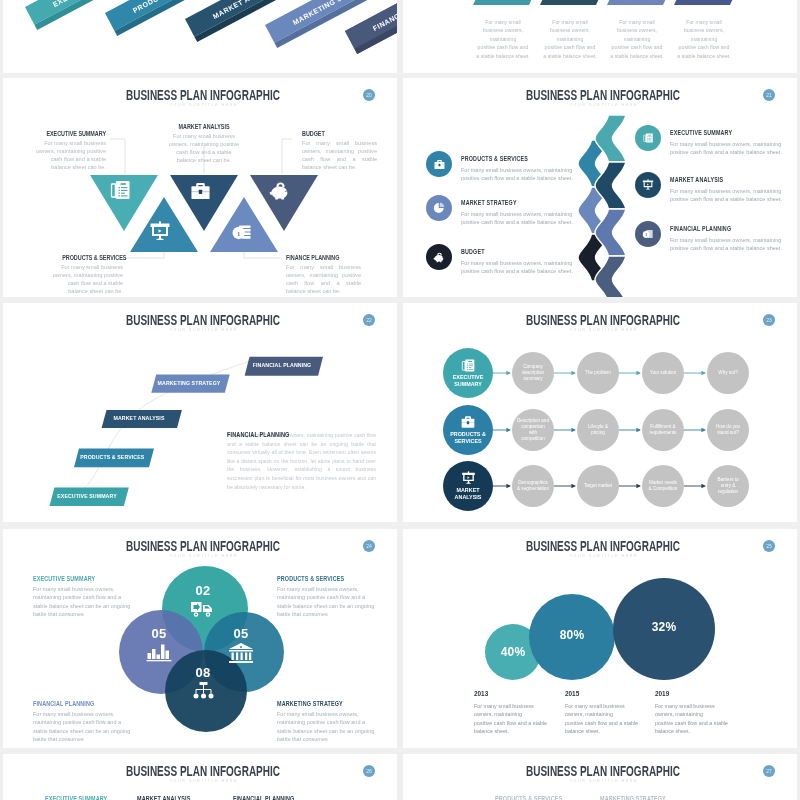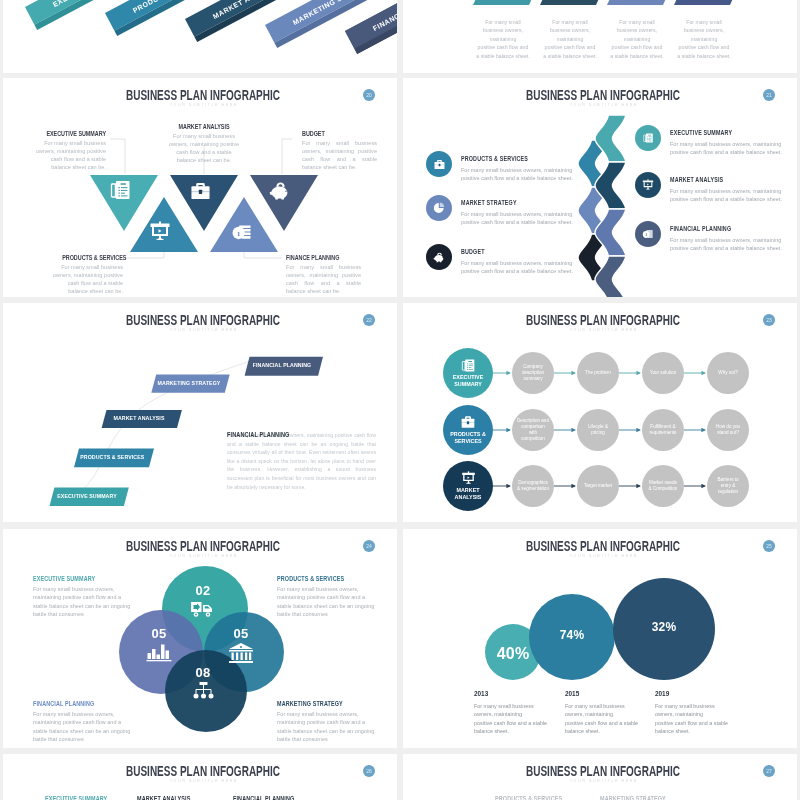--- a/index.html
+++ b/index.html
@@ -650,22 +650,22 @@
     <div class="slide" id="sl-bub">
       <div class="stitle" style="top:9px;">BUSINESS PLAN INFOGRAPHIC</div>
       <div class="ssub" style="top:25px;">YOUR SUBTITLE HERE</div>
       <div class="pgbadge" style="left:360px;top:11px;width:12px;height:12px;font-size:5px;">25</div>
 
       <svg width="394" height="219" viewBox="0 0 394 219" style="position:absolute;left:0;top:0;">
         <circle cx="110" cy="123" r="28" fill="#49aeb2"></circle>
         <circle cx="169" cy="108" r="43" fill="#2b7e9f"></circle>
         <circle cx="261" cy="100" r="51" fill="#2a5270"></circle>
       </svg>
-      <div class="bpct" style="left:85px;top:116px;width:50px;font-size:16px;">40%</div>
-      <div class="bpct" style="left:139px;top:99px;width:60px;font-size:12px;">74%</div>
+      <div class="bpct" style="left:85px;top:116px;width:50px;font-size:12px;">40%</div>
+      <div class="bpct" style="left:139px;top:99px;width:60px;font-size:12px;">80%</div>
       <div class="bpct" style="left:226px;top:91px;width:70px;font-size:12px;">32%</div>
 
       <div class="byr" style="left:71px;">
         <div class="y">2013</div>
         <div class="d">For many small business
 owners, maintaining
 positive cash flow and a stable
 balance sheet.</div>
       </div>
       <div class="byr" style="left:162px;">

